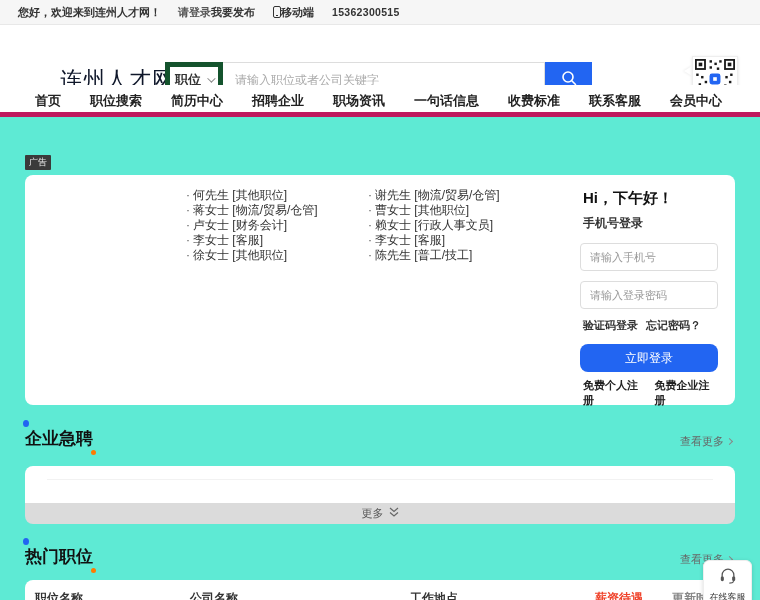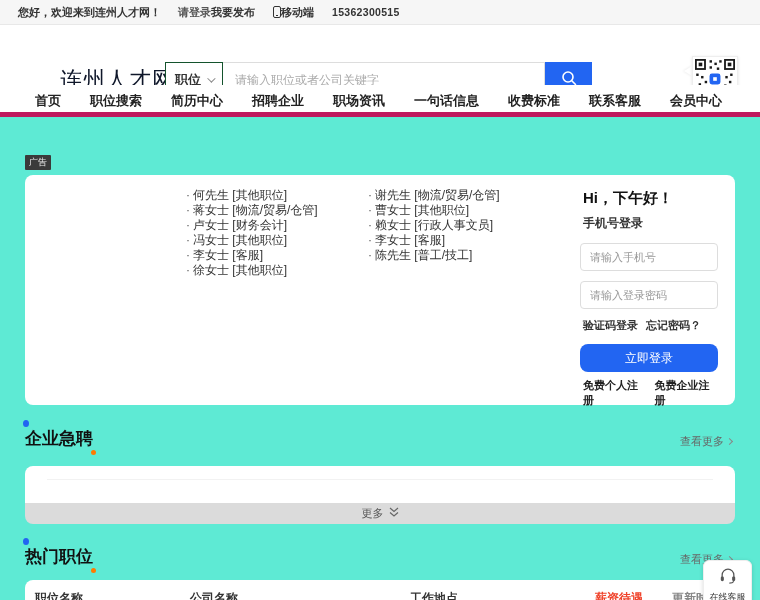--- a/index.html
+++ b/index.html
@@ -24,21 +24,21 @@
   .mobile-wrap { display:flex; align-items:center; }
   .phone-icon { width:8px; height:12px; border:1px solid #333; border-radius:2px; position:relative; display:inline-block; }
   .phone-icon::after { content:""; position:absolute; left:2px; bottom:1px; width:2px; height:1px; background:#333; }
   .topbar-phone { font-size:10.5px; font-weight:bold; letter-spacing:.3px; }
 
   
   .header { position:absolute; left:0; top:25px; width:760px; height:60px; background:#fff; }
   .logo { position:absolute; left:24px; top:40px; font-size:22px; color:#0f172a; letter-spacing:1px;margin-left:36px; }
   .searchbar { position:absolute; left:165px; top:37px; height:35px; display:flex; }
   .search-cat {
-    width:58px; height:35px; border:1px solid #14532d; background:#fff;
+    width:58px; height:35px; border:5px solid #14532d; background:#fff;
     display:flex; align-items:center; justify-content:center; gap:6px;
     font-size:13px; font-weight:bold; cursor:pointer;
   }
   .chev-down { width:6px; height:6px; border-right:1.5px solid #888; border-bottom:1.5px solid #888; transform:rotate(45deg) translateY(-2px); }
   .search-input {
     width:322px; height:35px; border:1px solid #ddd; border-left:none;
     padding:0 12px; font-size:12px; outline:none; color:#333;
     font-family:"Liberation Sans","DejaVu Sans",sans-serif;
   }
   .search-input::placeholder { color:#aaa; }
@@ -230,24 +230,20 @@
         <li>
           <span class="dot">·</span><span>蒋女士</span>
           <span>[物流/贸易/仓管]</span>
         </li>
 
         <li>
           <span class="dot">·</span><span>卢女士</span>
           <span>[财务会计]</span>
         </li>
 
-        <li>
-          <span class="dot">·</span><span>冯女士</span>
-          <span>[其他职位]</span>
-        </li>
 
         <li>
           <span class="dot">·</span><span>李女士</span>
           <span>[客服]</span>
         </li>
 
         <li>
           <span class="dot">·</span><span>徐女士</span>
           <span>[其他职位]</span>
         </li>

